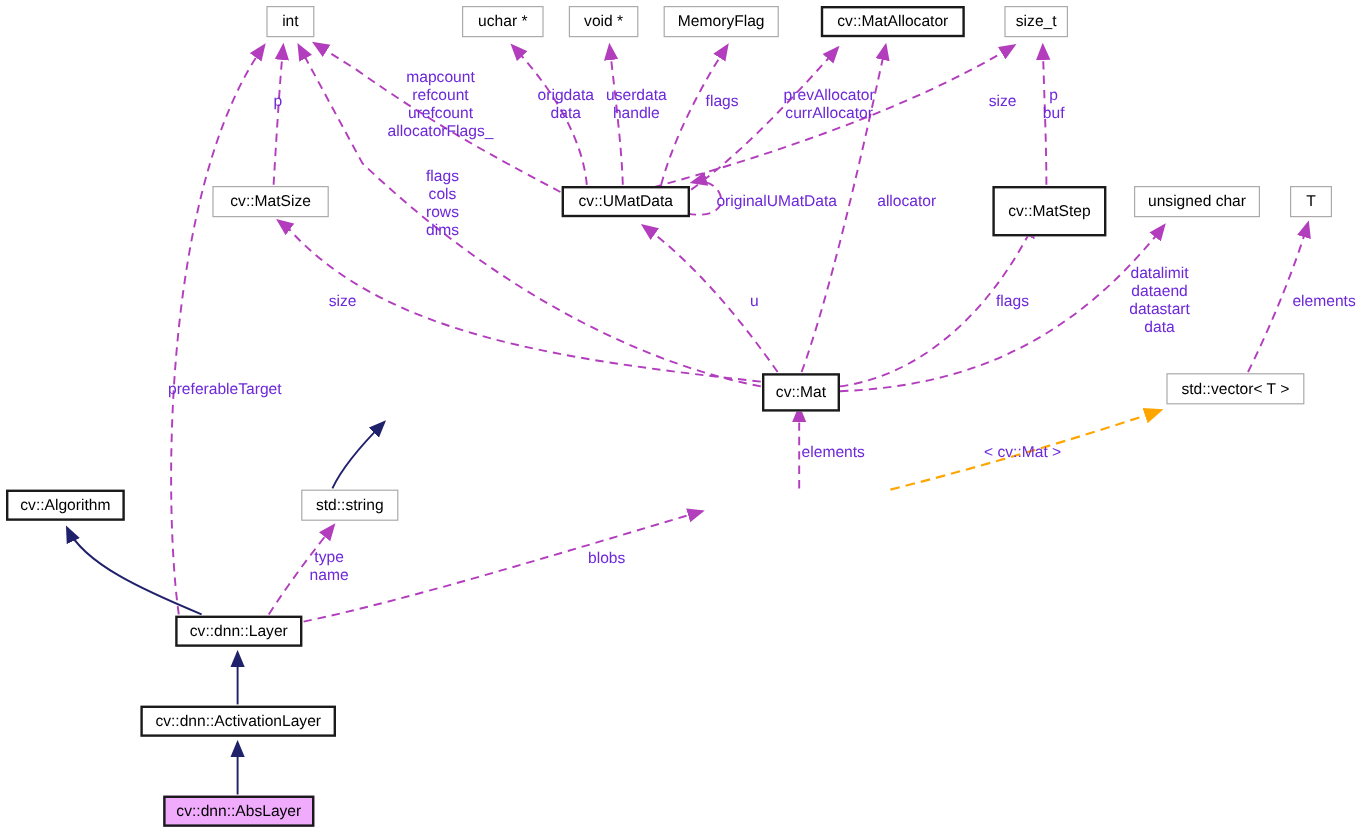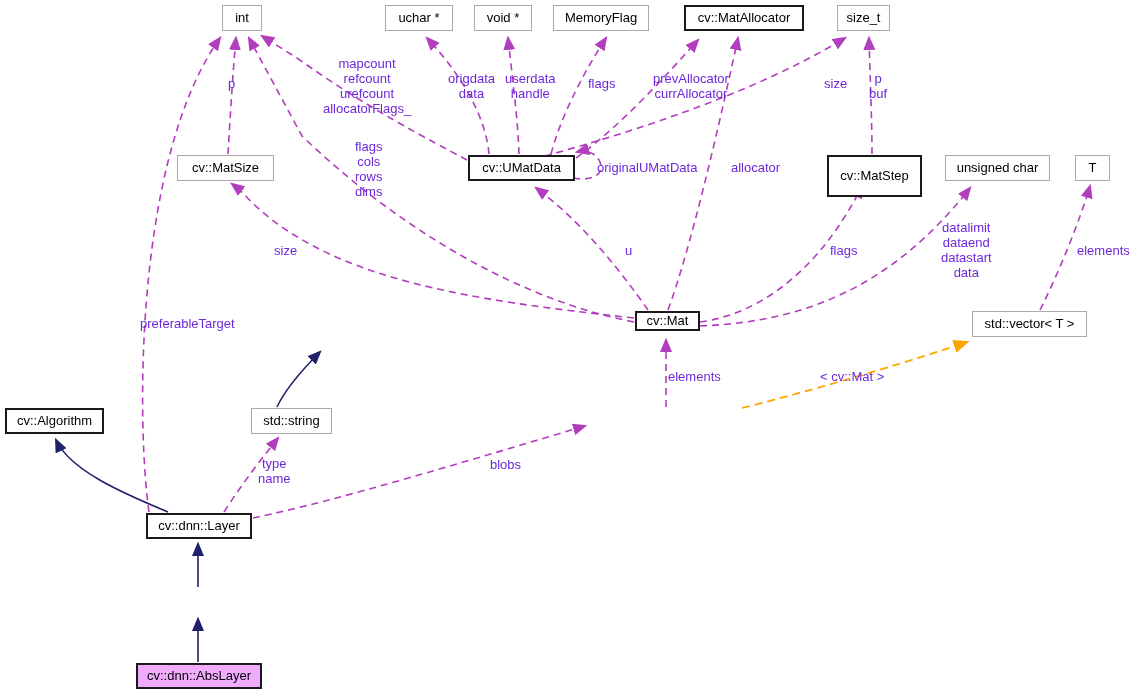--- a/index.html
+++ b/index.html
@@ -137,27 +137,28 @@
   <div class="node node-thin" style="left:553px; top:5px;   width:96px;  height:26px;">MemoryFlag</div>
   <div class="node node-thick" style="left:684px; top:5px;   width:120px; height:26px;">cv::MatAllocator</div>
   <div class="node node-thin" style="left:837px; top:5px;   width:53px;  height:26px;">size_t</div>
 
   <div class="node node-thin" style="left:177px; top:155px; width:97px;  height:26px;">cv::MatSize</div>
   <div class="node node-thick" style="left:468px; top:155px; width:107px; height:26px;">cv::UMatData</div>
   <div class="node node-thick" style="left:827px; top:155px; width:95px;  height:42px;">cv::MatStep</div>
   <div class="node node-thin" style="left:945px; top:155px; width:105px; height:26px;">unsigned char</div>
   <div class="node node-thin" style="left:1075px;top:155px; width:35px;  height:26px;">T</div>
 
-  <div class="node node-thick" style="left:635px; top:311px; width:65px;  height:20px;">cv::Mat</div>
+  <div class="node node-thick" style="left:635px; top:311px; width:65px;  height:32px;">cv::Mat</div>
   <div class="node node-thin" style="left:972px; top:311px; width:115px; height:26px;">std::vector&lt; T &gt;</div>
 
   <div class="node node-thin" style="left:251px; top:408px; width:81px;  height:26px;">std::string</div>
   <div class="node node-thick" style="left:5px;   top:408px; width:99px;  height:26px;">cv::Algorithm</div>
 
   <div class="node node-thick" style="left:146px; top:513px; width:106px; height:26px;">cv::dnn::Layer</div>
+  <div class="node node-thick" style="left:117px; top:588px; width:163px; height:26px;">cv::dnn::ActivationLayer</div>
   <div class="node node-filled" style="left:136px; top:663px; width:126px; height:26px;">cv::dnn::AbsLayer</div>
 
   <div class="edge-label el-left" style="left:228px; top:76px;">p</div>
   <div class="edge-label el-center" style="left:323px; top:56px;">mapcount
 refcount
 urefcount
 allocatorFlags_</div>
   <div class="edge-label el-center" style="left:448px; top:71px;">origdata
 data</div>
   <div class="edge-label el-center" style="left:505px; top:71px;">userdata

